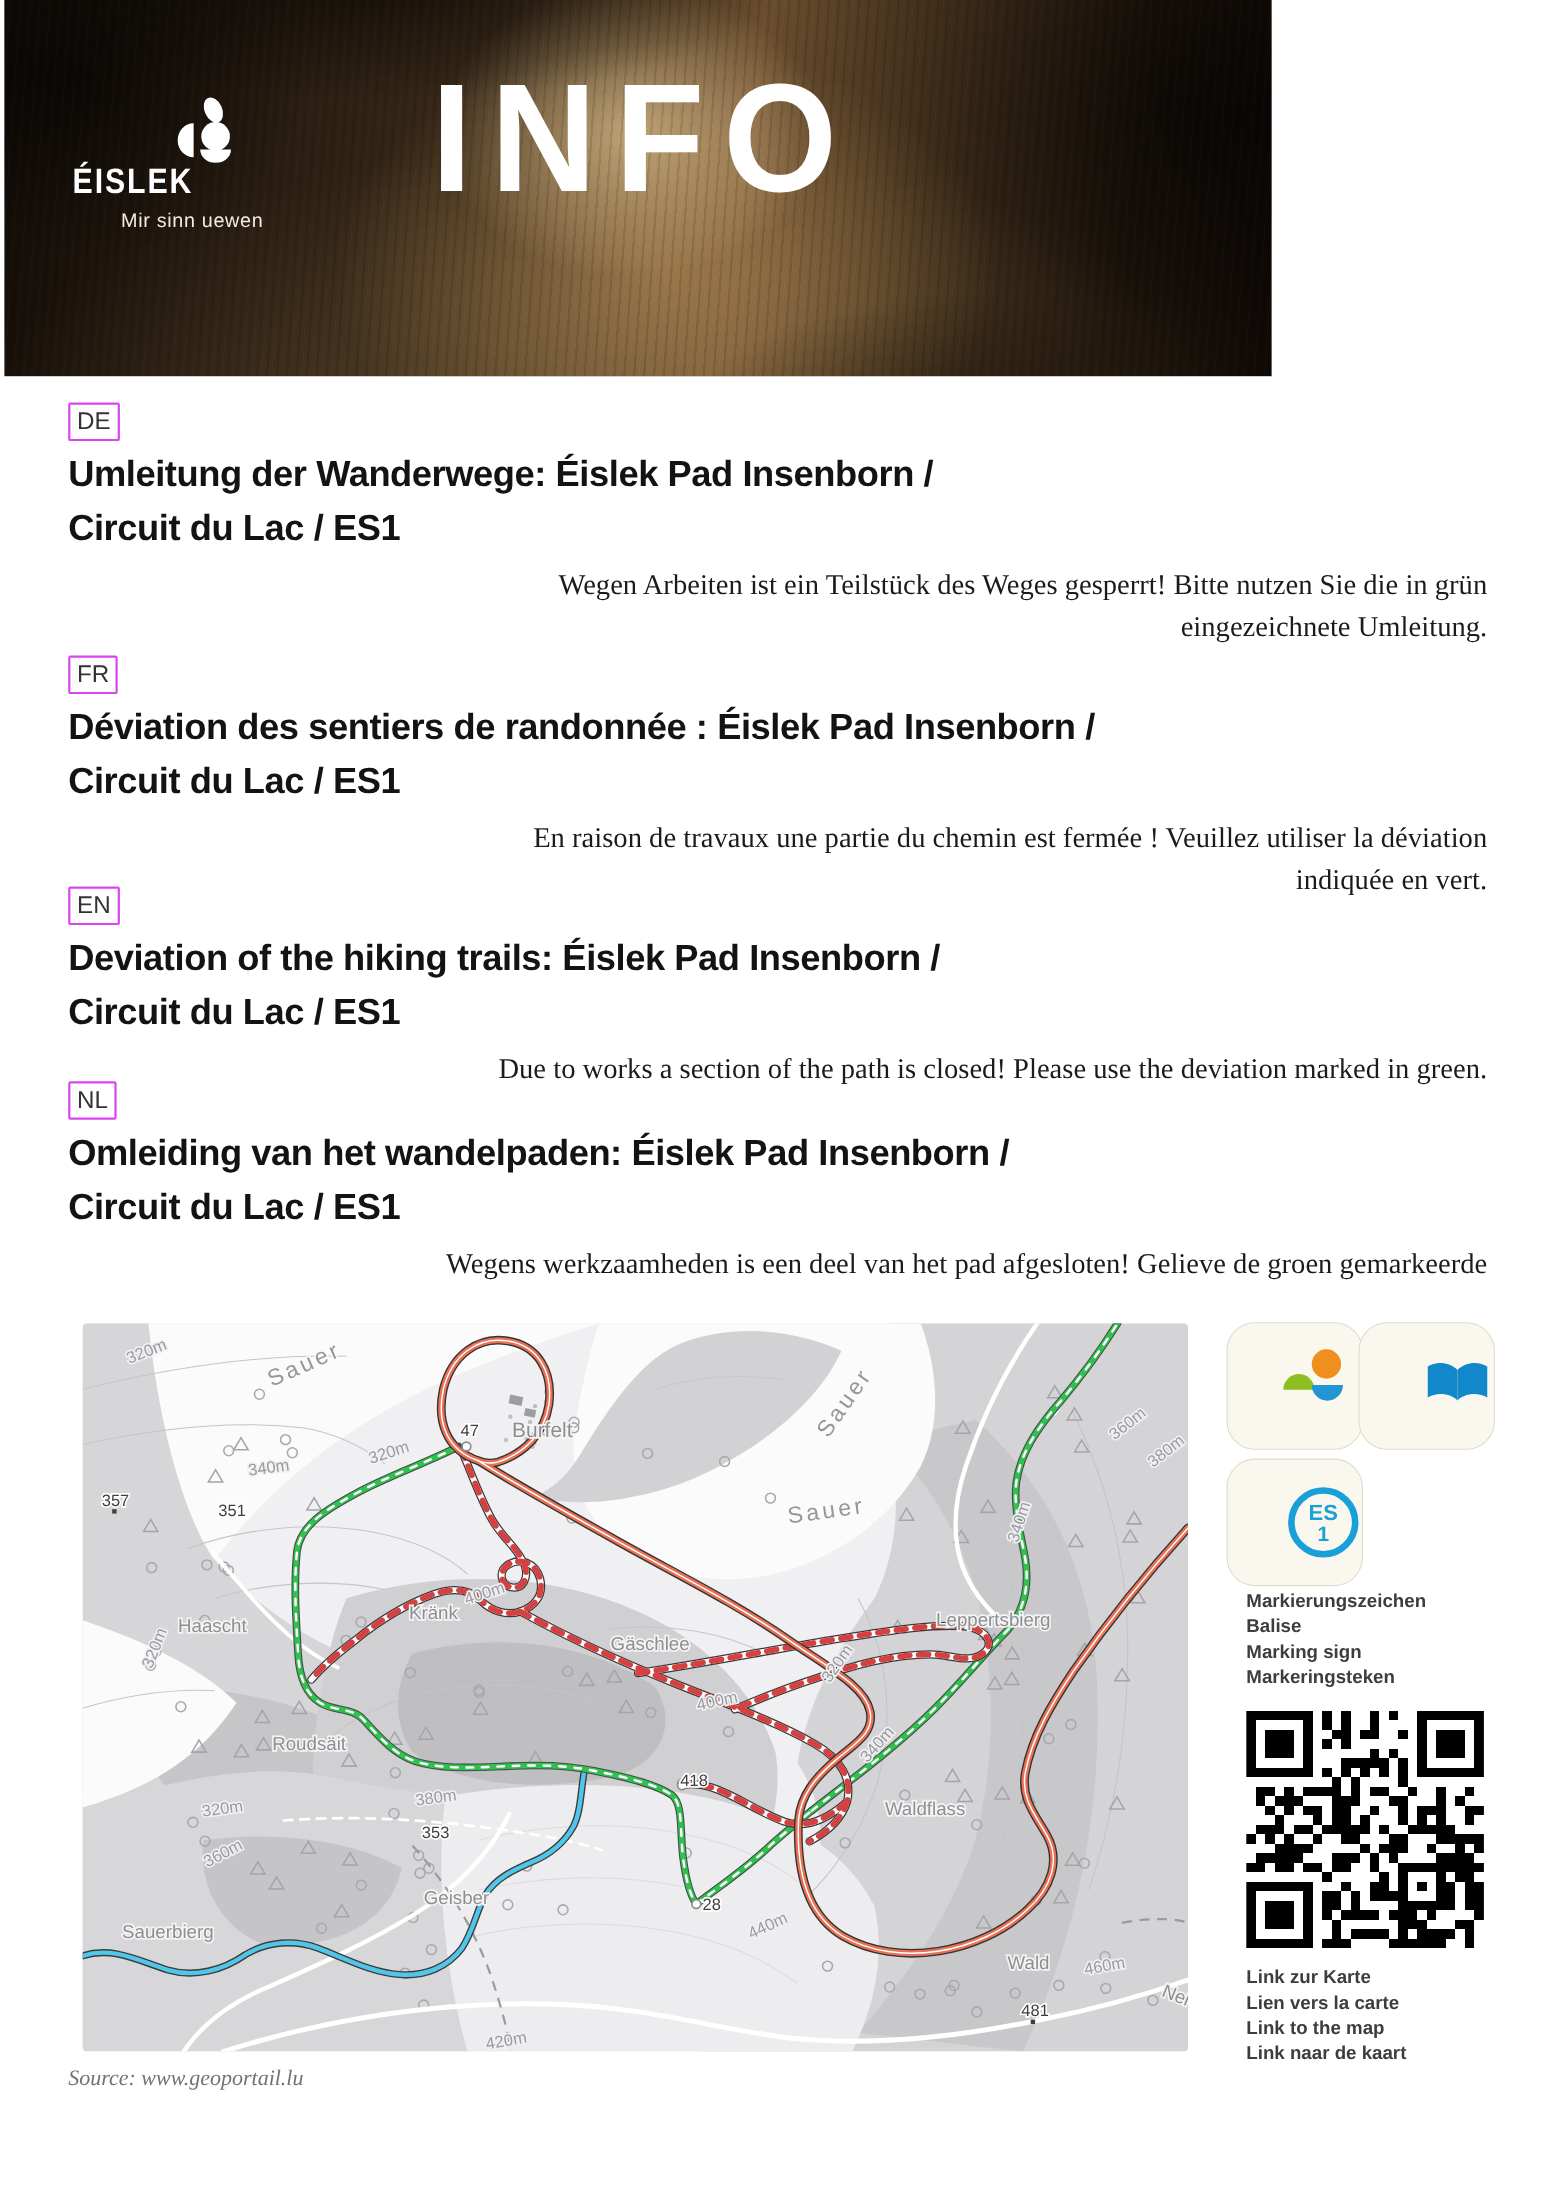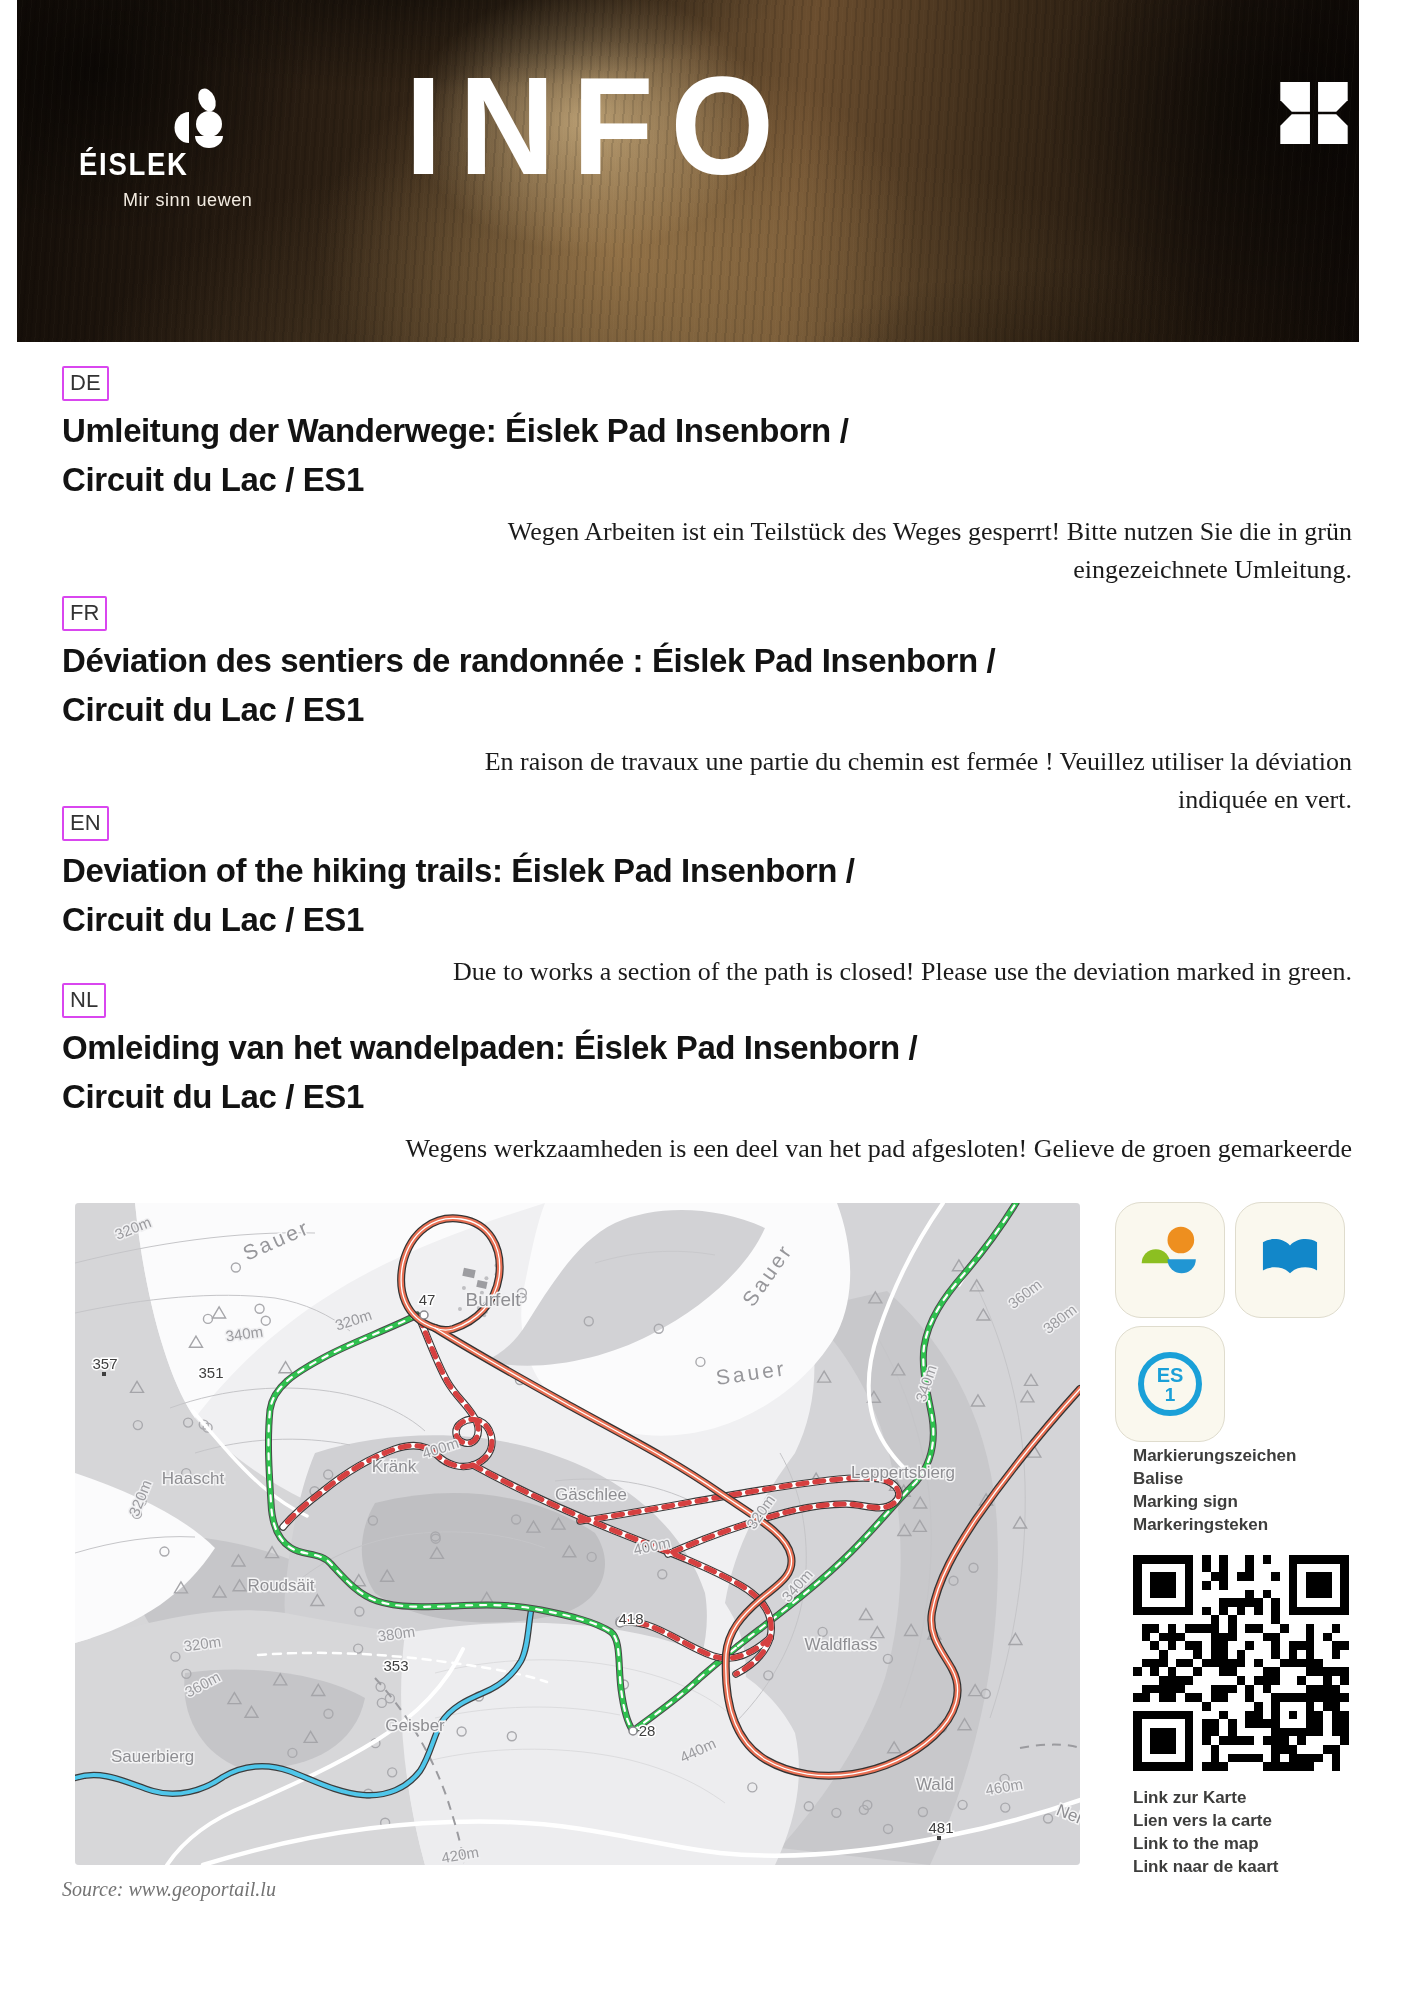--- a/index.html
+++ b/index.html
@@ -1,19 +1,19 @@
 <!DOCTYPE html>
 <html><head>
 <meta charset="utf-8">
 <style>
   html,body{margin:0;padding:0;background:#e8e8e8;}
   .page{position:relative;width:1414px;height:2000px;background:#ffffff;overflow:hidden;
         font-family:"Liberation Sans",sans-serif;margin:0 auto;}
   
-  .hero{position:absolute;left:17px;top:0;width:1342px;height:342px;overflow:hidden;
+  .hero{position:absolute;left:4px;top:0;width:1152px;height:342px;overflow:hidden;
     background:
       radial-gradient(ellipse 250px 190px at 570px 120px, rgba(246,216,162,.60), rgba(0,0,0,0) 70%),
       radial-gradient(ellipse 430px 300px at 600px 250px, rgba(196,154,97,.55), rgba(0,0,0,0) 70%),
       radial-gradient(ellipse 900px 420px at 48% 118%, rgba(116,92,57,.55), rgba(0,0,0,0) 65%),
       linear-gradient(97deg,#130d08 0%,#251a10 18%,#3a2a19 38%,#5d452a 52%,#6b4e2f 58%,#3c2b19 72%,#1a120b 88%,#0e0906 100%);}
   .hero::before{content:"";position:absolute;inset:0;
     background:
       radial-gradient(ellipse 300px 240px at 6% 20%, rgba(0,0,0,.55), rgba(0,0,0,0) 70%),
       radial-gradient(ellipse 380px 280px at 96% 30%, rgba(0,0,0,.5), rgba(0,0,0,0) 70%),
       radial-gradient(ellipse 500px 160px at 30% -8%, rgba(0,0,0,.6), rgba(0,0,0,0) 75%),
@@ -43,22 +43,22 @@
       font-style:italic;font-size:20px;color:#737373;}
   .map-label{font-family:"Liberation Sans",sans-serif;fill:#8e8e92;font-size:17px;
       paint-order:stroke;stroke:#f4f4f5;stroke-width:3px;}
   .contour-label{font-family:"Liberation Sans",sans-serif;fill:#9b9b9f;font-size:15px;
       paint-order:stroke;stroke:#f0f0f2;stroke-width:3px;}
   .spot-label{font-family:"Liberation Sans",sans-serif;fill:#3f3f3f;font-size:15px;
       paint-order:stroke;stroke:#ffffff;stroke-width:3px;}
   .river-label{font-family:"Liberation Sans",sans-serif;fill:#97979b;font-size:21px;letter-spacing:3px;
       paint-order:stroke;stroke:#fbfbfc;stroke-width:3px;}
   
-  .card{position:absolute;width:110px;height:116px;background:#faf8ee;border:1px solid #dfdccd;
-      border-radius:26px;display:flex;align-items:center;justify-content:center;box-sizing:border-box;}
+  .card{position:absolute;width:124px;height:116px;background:#faf8ee;border:1px solid #dfdccd;
+      border-radius:26px;display:flex;align-items:center;justify-content:flex-end;box-sizing:border-box;}
   .card-1{left:1115px;top:1202px}.card-2{left:1235px;top:1202px}.card-3{left:1115px;top:1326px}
   .side-text{position:absolute;left:1133px;font-size:17px;font-weight:700;color:#3d3d3c;line-height:23px;}
   .marking-text{top:1444px}.link-text{top:1786px}
   .qr{position:absolute;left:1133px;top:1555px;width:216px;height:216px;background:#fff;}
 </style>
 </head>
 <body>
 
 <div class="page">
 

